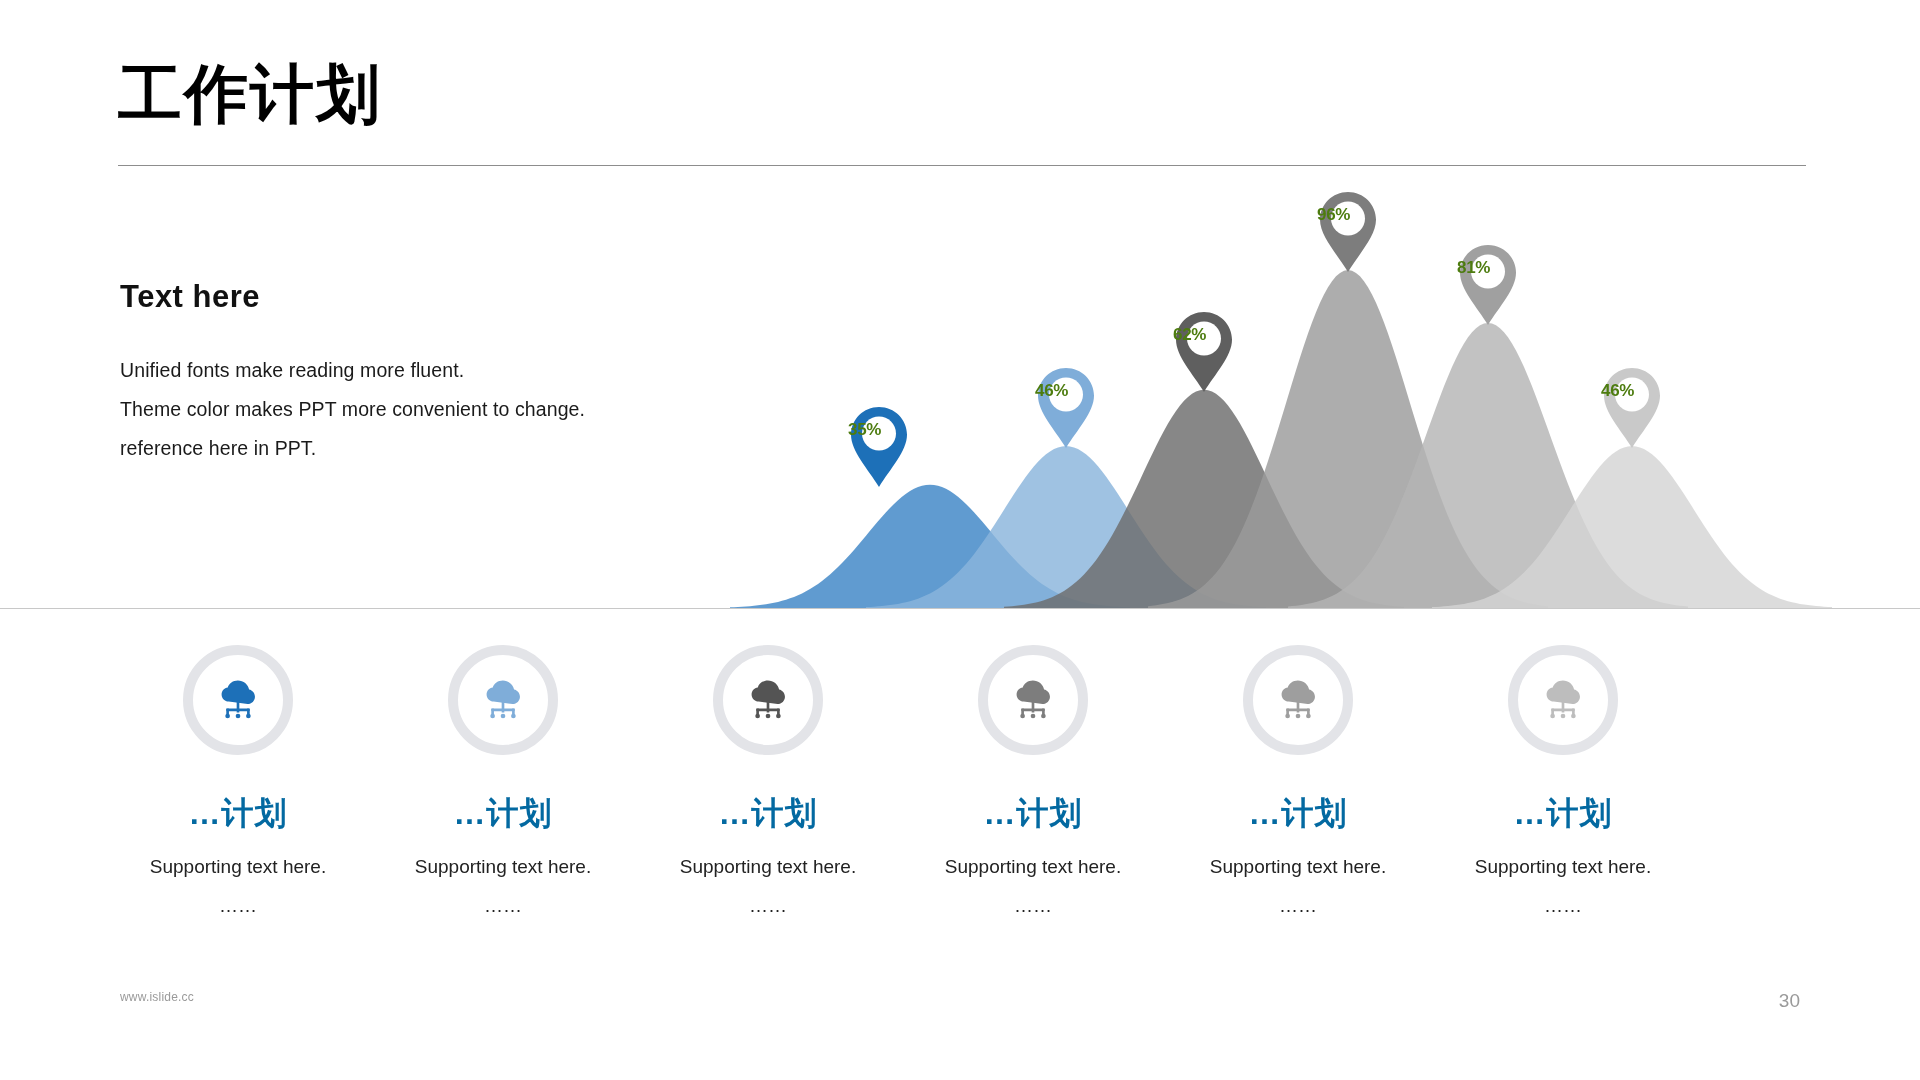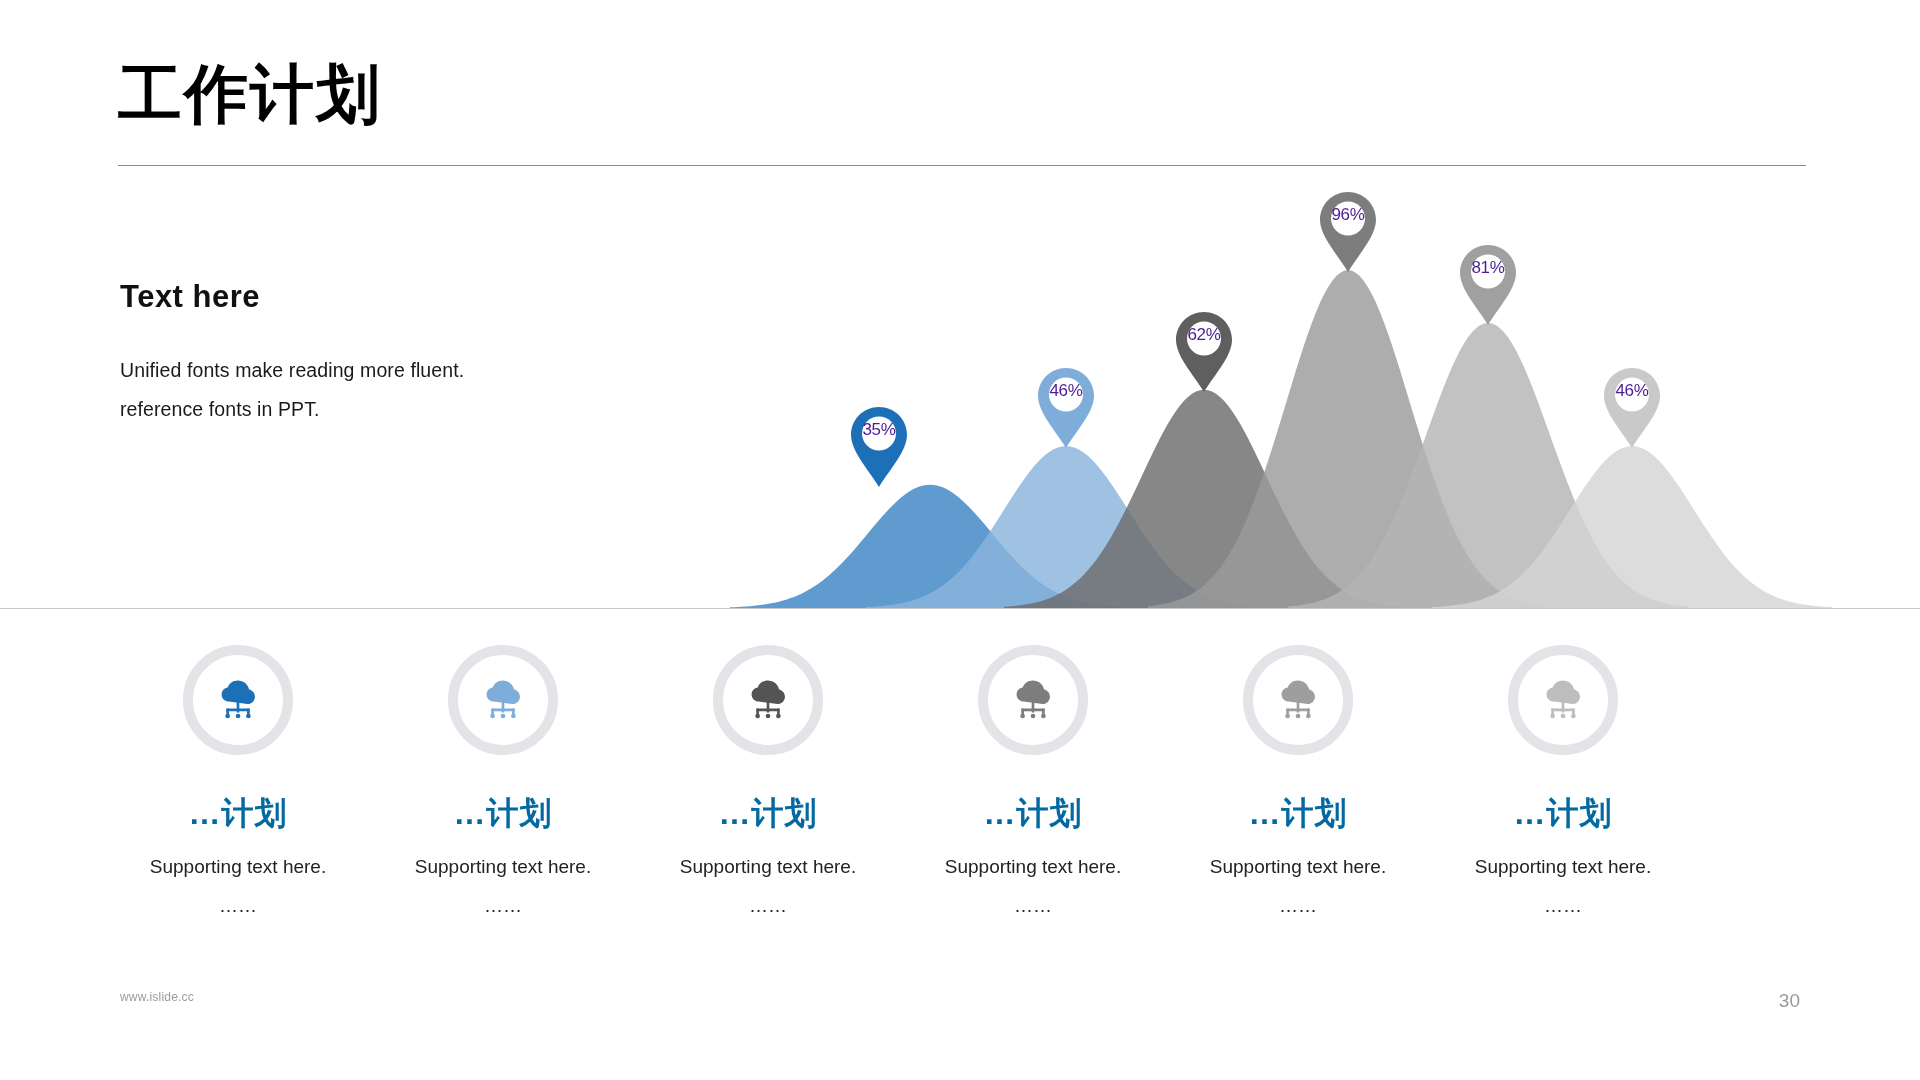--- a/index.html
+++ b/index.html
@@ -37,21 +37,21 @@
   .chart-area { position: absolute; left: 0; top: 150px; width: 1920px; height: 460px; }
   .chart-svg  { position: absolute; left: 0; top: 0; width: 1920px; height: 460px; }
   .baseline {
     position: absolute; left: 0; top: 608px; width: 1920px; height: 1px; background: #c8c8c8;
   }
 
   .pin { position: absolute; width: 62px; height: 84px; }
   .pin svg { display: block; width: 62px; height: 84px; }
   .pin .pin-label {
     position: absolute; left: 0; top: 15px; width: 62px;
-    text-align: center; font-size: 17px; font-weight: 400; color: #4c1d95;
+    text-align: left; font-size: 17px; font-weight: 700; color: #4d7c0f;
     letter-spacing: -.3px;
   }
 
   
   .cards { position: absolute; left: 0; top: 645px; width: 1920px; height: 300px; }
   .card {
     position: absolute; top: 0; width: 292px; text-align: center;
   }
   .ring {
     width: 110px; height: 110px; margin: 0 auto 0;
@@ -85,21 +85,22 @@
 <div class="slide">
 
   <div class="title-block">
     <div class="slide-title">工作计划</div>
   </div>
   <div class="title-rule"></div>
 
   <div class="left-pane">
     <div class="lead-heading">Text here</div>
     <div class="body-line">Unified fonts make reading more fluent.</div>
-    <div class="body-line">reference fonts in PPT.</div>
+    <div class="body-line">Theme color makes PPT more convenient to change.</div>
+    <div class="body-line">reference here in PPT.</div>
   </div>
 
   <div class="chart-area">
     <svg class="chart-svg" viewBox="0 0 1920 460" preserveAspectRatio="none">
       <g id="curves">
           <path d="M 730 458 L 730 457.32 L 734 457.17 L 738 456.98 L 742 456.76 L 746 456.49 L 750 456.18 L 754 455.81 L 758 455.37 L 762 454.86 L 766 454.27 L 770 453.59 L 774 452.80 L 778 451.90 L 782 450.87 L 786 449.70 L 790 448.37 L 794 446.89 L 798 445.23 L 802 443.38 L 806 441.33 L 810 439.07 L 814 436.60 L 818 433.90 L 822 430.98 L 826 427.83 L 830 424.45 L 834 420.85 L 838 417.03 L 842 413.01 L 846 408.79 L 850 404.41 L 854 399.88 L 858 395.23 L 862 390.48 L 866 385.69 L 870 380.87 L 874 376.07 L 878 371.33 L 882 366.70 L 886 362.23 L 890 357.95 L 894 353.91 L 898 350.16 L 902 346.74 L 906 343.69 L 910 341.05 L 914 338.83 L 918 337.09 L 922 335.82 L 926 335.06 L 930 334.80 L 934 335.06 L 938 335.82 L 942 337.09 L 946 338.83 L 950 341.05 L 954 343.69 L 958 346.74 L 962 350.16 L 966 353.91 L 970 357.95 L 974 362.23 L 978 366.70 L 982 371.33 L 986 376.07 L 990 380.87 L 994 385.69 L 998 390.48 L 1002 395.23 L 1006 399.88 L 1010 404.41 L 1014 408.79 L 1018 413.01 L 1022 417.03 L 1026 420.85 L 1030 424.45 L 1034 427.83 L 1038 430.98 L 1042 433.90 L 1046 436.60 L 1050 439.07 L 1054 441.33 L 1058 443.38 L 1062 445.23 L 1066 446.89 L 1070 448.37 L 1074 449.70 L 1078 450.87 L 1082 451.90 L 1086 452.80 L 1090 453.59 L 1094 454.27 L 1098 454.86 L 1102 455.37 L 1106 455.81 L 1110 456.18 L 1114 456.49 L 1118 456.76 L 1122 456.98 L 1126 457.17 L 1130 457.32 L 1130 458 Z" fill="#3d85c6" fill-opacity="0.82"></path>
           <path d="M 866 458 L 866 457.11 L 870 456.91 L 874 456.66 L 878 456.37 L 882 456.02 L 886 455.61 L 890 455.12 L 894 454.55 L 898 453.88 L 902 453.10 L 906 452.20 L 910 451.17 L 914 449.98 L 918 448.63 L 922 447.09 L 926 445.35 L 930 443.40 L 934 441.21 L 938 438.78 L 942 436.09 L 946 433.12 L 950 429.87 L 954 426.33 L 958 422.49 L 962 418.34 L 966 413.90 L 970 409.17 L 974 404.15 L 978 398.87 L 982 393.33 L 986 387.57 L 990 381.61 L 994 375.50 L 998 369.27 L 1002 362.96 L 1006 356.62 L 1010 350.32 L 1014 344.09 L 1018 338.01 L 1022 332.13 L 1026 326.50 L 1030 321.20 L 1034 316.27 L 1038 311.78 L 1042 307.77 L 1046 304.29 L 1050 301.38 L 1054 299.08 L 1058 297.42 L 1062 296.42 L 1066 296.08 L 1070 296.42 L 1074 297.42 L 1078 299.08 L 1082 301.38 L 1086 304.29 L 1090 307.77 L 1094 311.78 L 1098 316.27 L 1102 321.20 L 1106 326.50 L 1110 332.13 L 1114 338.01 L 1118 344.09 L 1122 350.32 L 1126 356.62 L 1130 362.96 L 1134 369.27 L 1138 375.50 L 1142 381.61 L 1146 387.57 L 1150 393.33 L 1154 398.87 L 1158 404.15 L 1162 409.17 L 1166 413.90 L 1170 418.34 L 1174 422.49 L 1178 426.33 L 1182 429.87 L 1186 433.12 L 1190 436.09 L 1194 438.78 L 1198 441.21 L 1202 443.40 L 1206 445.35 L 1210 447.09 L 1214 448.63 L 1218 449.98 L 1222 451.17 L 1226 452.20 L 1230 453.10 L 1234 453.88 L 1238 454.55 L 1242 455.12 L 1246 455.61 L 1250 456.02 L 1254 456.37 L 1258 456.66 L 1262 456.91 L 1266 457.11 L 1266 458 Z" fill="#8ab4dc" fill-opacity="0.82"></path>
           <path d="M 1004 458 L 1004 456.80 L 1008 456.52 L 1012 456.19 L 1016 455.80 L 1020 455.33 L 1024 454.77 L 1028 454.12 L 1032 453.35 L 1036 452.45 L 1040 451.40 L 1044 450.19 L 1048 448.79 L 1052 447.19 L 1056 445.36 L 1060 443.29 L 1064 440.95 L 1068 438.32 L 1072 435.37 L 1076 432.09 L 1080 428.46 L 1084 424.47 L 1088 420.09 L 1092 415.31 L 1096 410.13 L 1100 404.55 L 1104 398.57 L 1108 392.19 L 1112 385.42 L 1116 378.30 L 1120 370.84 L 1124 363.07 L 1128 355.04 L 1132 346.80 L 1136 338.40 L 1140 329.90 L 1144 321.36 L 1148 312.86 L 1152 304.47 L 1156 296.27 L 1160 288.34 L 1164 280.76 L 1168 273.62 L 1172 266.98 L 1176 260.92 L 1180 255.51 L 1184 250.82 L 1188 246.91 L 1192 243.81 L 1196 241.57 L 1200 240.21 L 1204 239.76 L 1208 240.21 L 1212 241.57 L 1216 243.81 L 1220 246.91 L 1224 250.82 L 1228 255.51 L 1232 260.92 L 1236 266.98 L 1240 273.62 L 1244 280.76 L 1248 288.34 L 1252 296.27 L 1256 304.47 L 1260 312.86 L 1264 321.36 L 1268 329.90 L 1272 338.40 L 1276 346.80 L 1280 355.04 L 1284 363.07 L 1288 370.84 L 1292 378.30 L 1296 385.42 L 1300 392.19 L 1304 398.57 L 1308 404.55 L 1312 410.13 L 1316 415.31 L 1320 420.09 L 1324 424.47 L 1328 428.46 L 1332 432.09 L 1336 435.37 L 1340 438.32 L 1344 440.95 L 1348 443.29 L 1352 445.36 L 1356 447.19 L 1360 448.79 L 1364 450.19 L 1368 451.40 L 1372 452.45 L 1376 453.35 L 1380 454.12 L 1384 454.77 L 1388 455.33 L 1392 455.80 L 1396 456.19 L 1400 456.52 L 1404 456.80 L 1404 458 Z" fill="#6d6d6d" fill-opacity="0.82"></path>
           <path d="M 1148 458 L 1148 456.14 L 1152 455.72 L 1156 455.21 L 1160 454.59 L 1164 453.87 L 1168 453.00 L 1172 451.99 L 1176 450.80 L 1180 449.40 L 1184 447.78 L 1188 445.90 L 1192 443.74 L 1196 441.26 L 1200 438.44 L 1204 435.23 L 1208 431.60 L 1212 427.52 L 1216 422.96 L 1220 417.89 L 1224 412.27 L 1228 406.08 L 1232 399.29 L 1236 391.90 L 1240 383.88 L 1244 375.24 L 1248 365.97 L 1252 356.09 L 1256 345.62 L 1260 334.59 L 1264 323.04 L 1268 311.01 L 1272 298.59 L 1276 285.82 L 1280 272.82 L 1284 259.65 L 1288 246.43 L 1292 233.27 L 1296 220.28 L 1300 207.58 L 1304 195.31 L 1308 183.57 L 1312 172.50 L 1316 162.22 L 1320 152.84 L 1324 144.47 L 1328 137.21 L 1332 131.15 L 1336 126.35 L 1340 122.88 L 1344 120.78 L 1348 120.08 L 1352 120.78 L 1356 122.88 L 1360 126.35 L 1364 131.15 L 1368 137.21 L 1372 144.47 L 1376 152.84 L 1380 162.22 L 1384 172.50 L 1388 183.57 L 1392 195.31 L 1396 207.58 L 1400 220.28 L 1404 233.27 L 1408 246.43 L 1412 259.65 L 1416 272.82 L 1420 285.82 L 1424 298.59 L 1428 311.01 L 1432 323.04 L 1436 334.59 L 1440 345.62 L 1444 356.09 L 1448 365.97 L 1452 375.24 L 1456 383.88 L 1460 391.90 L 1464 399.29 L 1468 406.08 L 1472 412.27 L 1476 417.89 L 1480 422.96 L 1484 427.52 L 1488 431.60 L 1492 435.23 L 1496 438.44 L 1500 441.26 L 1504 443.74 L 1508 445.90 L 1512 447.78 L 1516 449.40 L 1520 450.80 L 1524 451.99 L 1528 453.00 L 1532 453.87 L 1536 454.59 L 1540 455.21 L 1544 455.72 L 1548 456.14 L 1548 458 Z" fill="#9b9b9b" fill-opacity="0.82"></path>
           <path d="M 1288 458 L 1288 456.43 L 1292 456.07 L 1296 455.64 L 1300 455.13 L 1304 454.51 L 1308 453.79 L 1312 452.93 L 1316 451.92 L 1320 450.74 L 1324 449.38 L 1328 447.79 L 1332 445.97 L 1336 443.88 L 1340 441.49 L 1344 438.78 L 1348 435.72 L 1352 432.28 L 1356 428.44 L 1360 424.15 L 1364 419.41 L 1368 414.19 L 1372 408.47 L 1376 402.23 L 1380 395.46 L 1384 388.17 L 1388 380.35 L 1392 372.02 L 1396 363.18 L 1400 353.87 L 1404 344.12 L 1408 333.98 L 1412 323.49 L 1416 312.73 L 1420 301.75 L 1424 290.64 L 1428 279.49 L 1432 268.38 L 1436 257.42 L 1440 246.71 L 1444 236.35 L 1448 226.45 L 1452 217.11 L 1456 208.44 L 1460 200.52 L 1464 193.46 L 1468 187.34 L 1472 182.22 L 1476 178.17 L 1480 175.24 L 1484 173.47 L 1488 172.88 L 1492 173.47 L 1496 175.24 L 1500 178.17 L 1504 182.22 L 1508 187.34 L 1512 193.46 L 1516 200.52 L 1520 208.44 L 1524 217.11 L 1528 226.45 L 1532 236.35 L 1536 246.71 L 1540 257.42 L 1544 268.38 L 1548 279.49 L 1552 290.64 L 1556 301.75 L 1560 312.73 L 1564 323.49 L 1568 333.98 L 1572 344.12 L 1576 353.87 L 1580 363.18 L 1584 372.02 L 1588 380.35 L 1592 388.17 L 1596 395.46 L 1600 402.23 L 1604 408.47 L 1608 414.19 L 1612 419.41 L 1616 424.15 L 1620 428.44 L 1624 432.28 L 1628 435.72 L 1632 438.78 L 1636 441.49 L 1640 443.88 L 1644 445.97 L 1648 447.79 L 1652 449.38 L 1656 450.74 L 1660 451.92 L 1664 452.93 L 1668 453.79 L 1672 454.51 L 1676 455.13 L 1680 455.64 L 1684 456.07 L 1688 456.43 L 1688 458 Z" fill="#b4b4b4" fill-opacity="0.82"></path>

